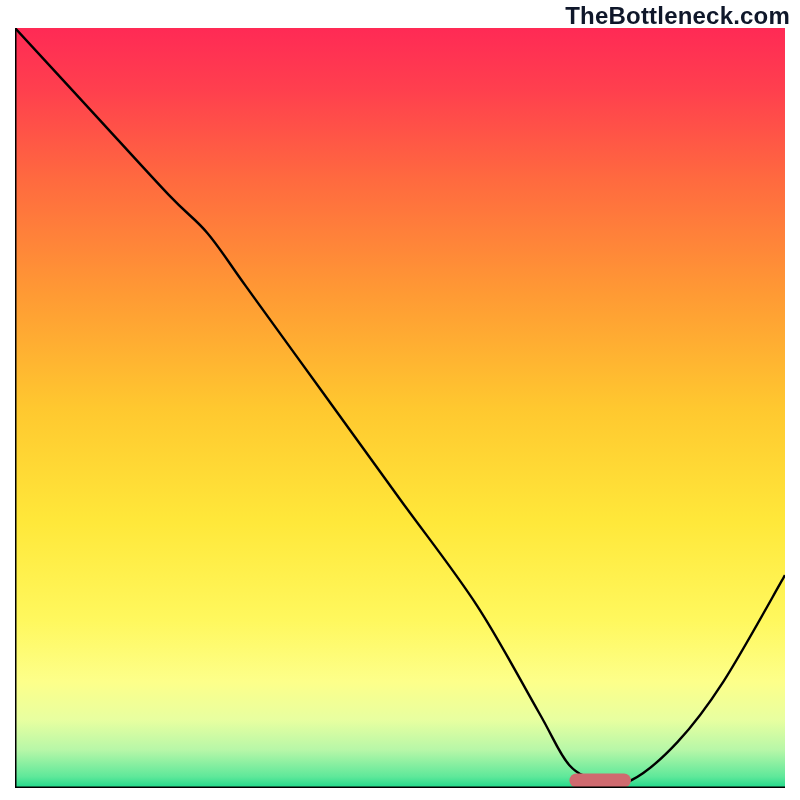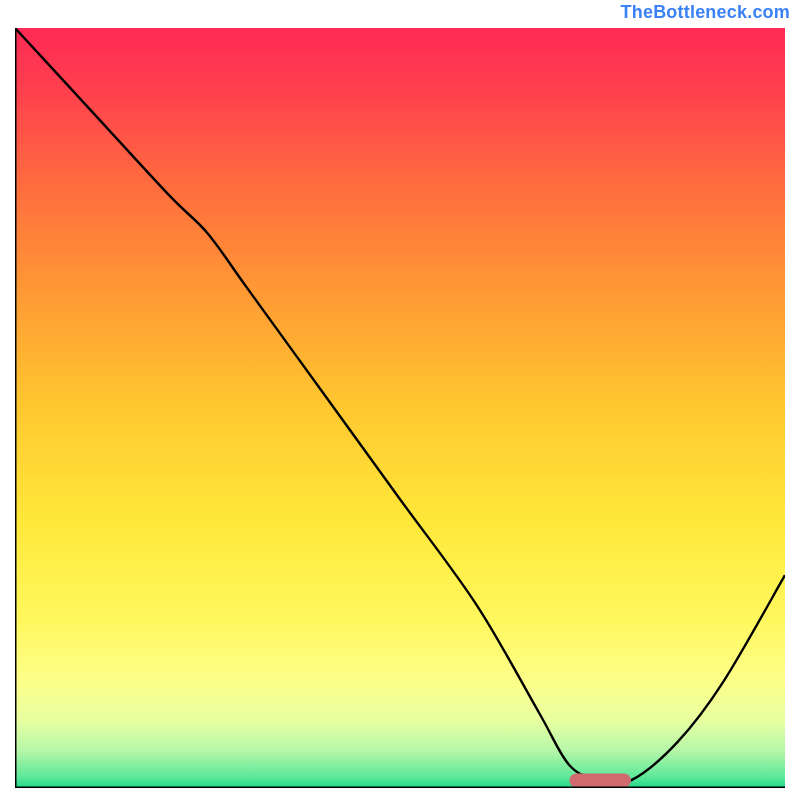--- a/index.html
+++ b/index.html
@@ -8,23 +8,23 @@
     width: 800px;
     height: 800px;
     background: #ffffff;
     overflow: hidden;
     font-family: Arial, Helvetica, sans-serif;
   }
   .watermark {
     position: absolute;
     top: 2px;
     right: 10px;
-    font-size: 18px;
+    font-size: 24px;
     font-weight: 600;
-    color: #3b82f6;
+    color: #0f172a;
     letter-spacing: 0.2px;
     z-index: 20;
   }
   .plot {
     position: absolute;
     left: 15px;
     top: 28px;
     width: 770px;
     height: 760px;
   }

